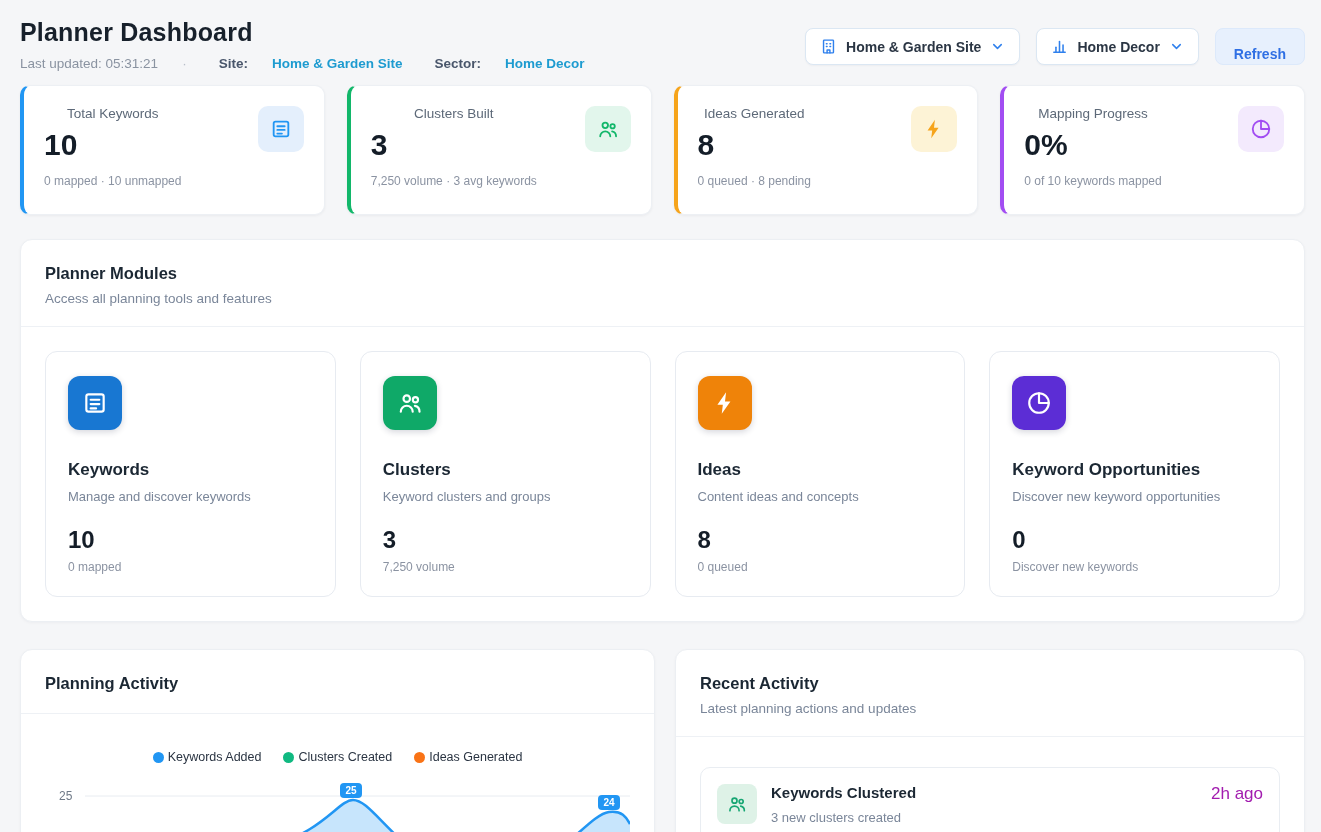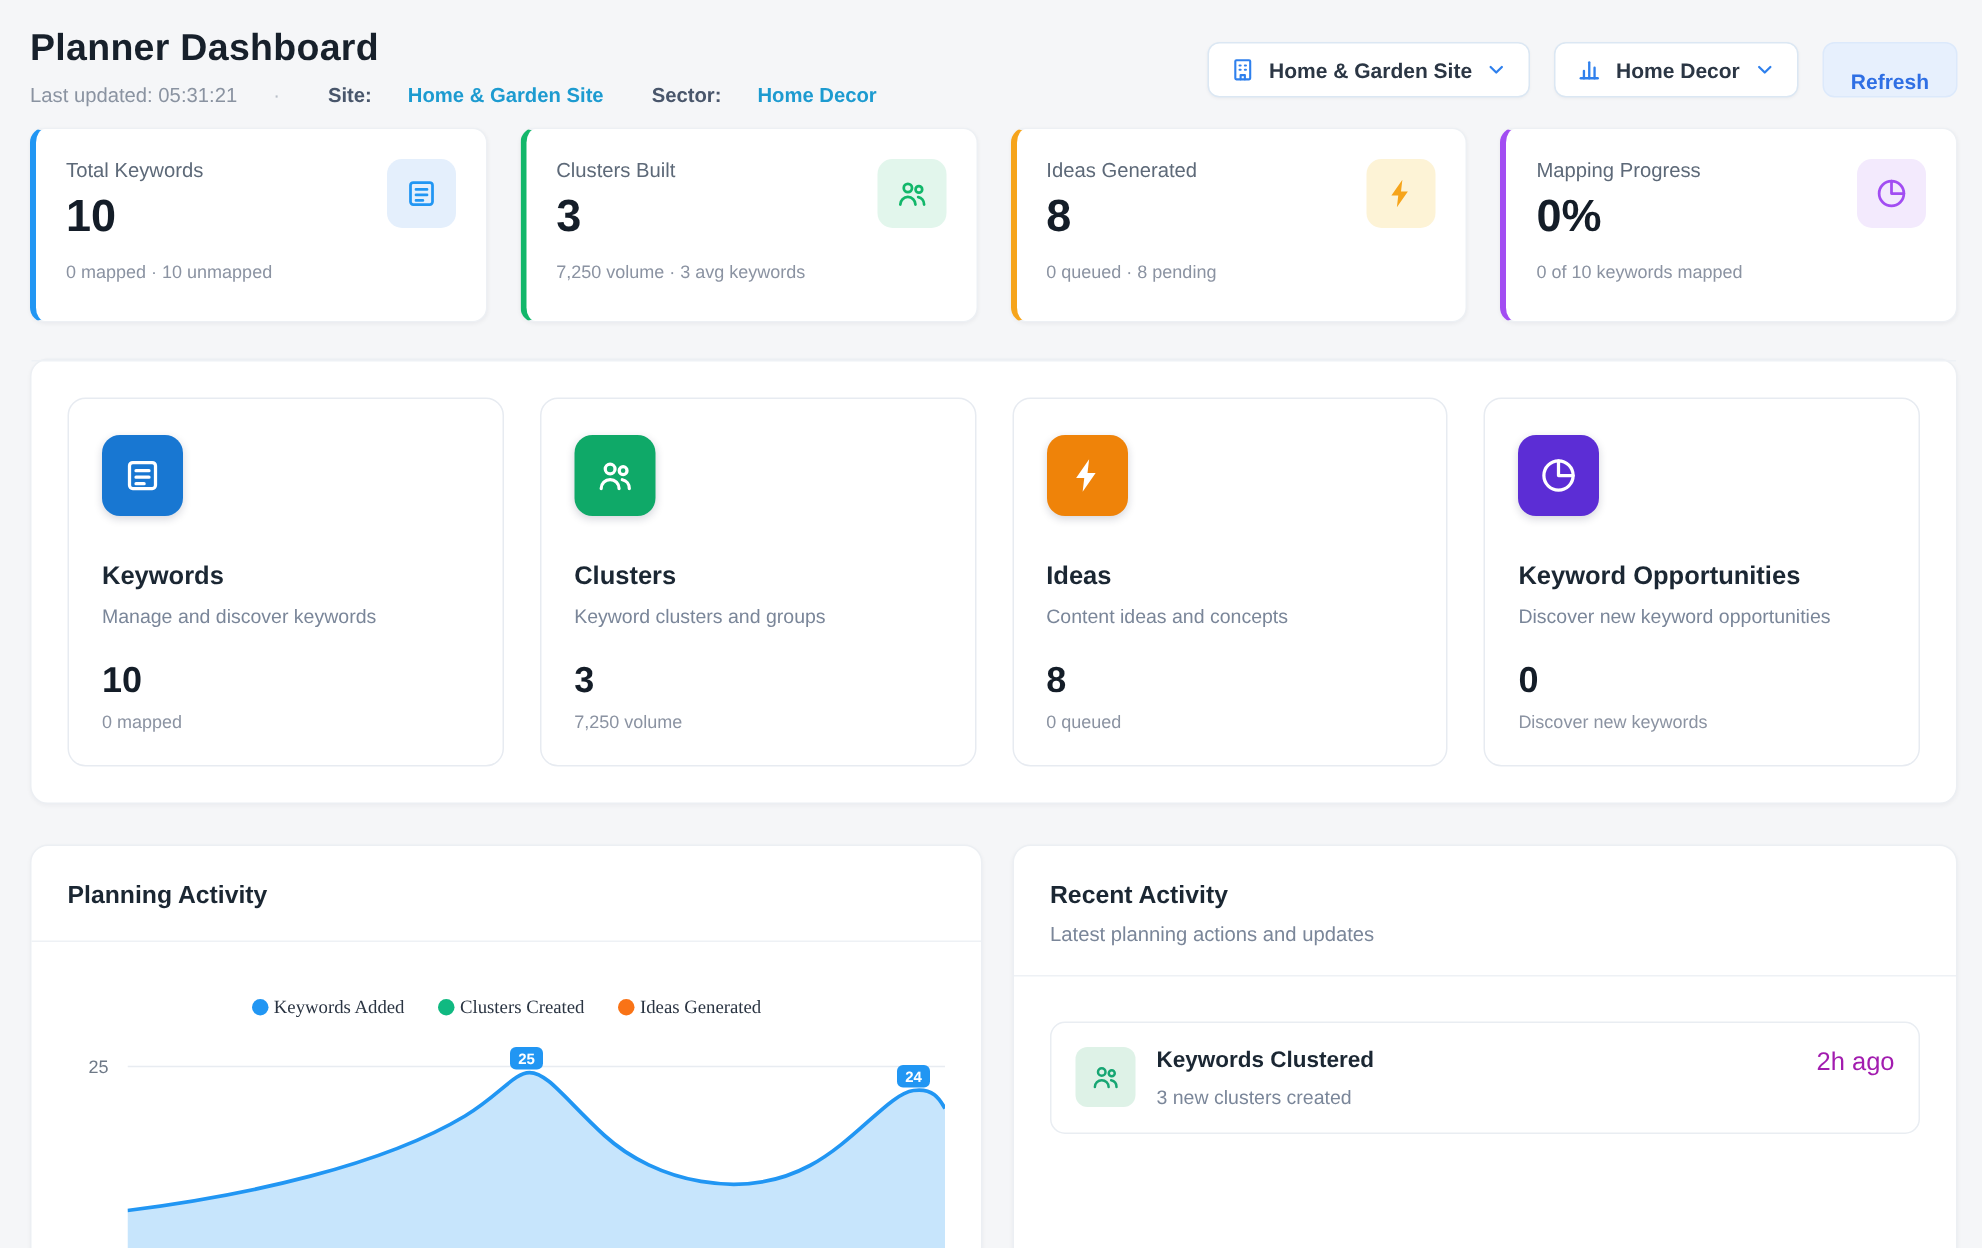--- a/index.html
+++ b/index.html
@@ -39,21 +39,21 @@
     background: #fff; border: 1px solid #edf0f4; border-radius: 10px;
     border-left-width: 4px; border-left-style: solid;
     padding: 20px 20px 16px; box-shadow: 0 1px 3px rgba(16,24,40,.05);
     min-height: 130px; display: flex; justify-content: space-between;
   }
   .stat-card.c-blue   { border-left-color: #2196f3; }
   .stat-card.c-green  { border-left-color: #12b76a; }
   .stat-card.c-amber  { border-left-color: #f6a41b; }
   .stat-card.c-purple { border-left-color: #a24df2; }
   .stat-info { display: flex; flex-direction: column; }
-  .stat-label { font-size: 13.5px; color: #5d6978; }
+  .stat-label { font-size: 13.5px; color: #5d6978; text-align: center; }
   .stat-value { font-size: 30px; font-weight: 800; color: #141d28; margin-top: 9px; line-height: 1; }
   .stat-detail { font-size: 12px; color: #8b93a2; margin-top: 14px; }
   .icon-tile { width: 46px; height: 46px; border-radius: 10px; display: flex; align-items: center; justify-content: center; flex: none; }
   .t-blue   { background: #e4effc; color: #2196f3; }
   .t-green  { background: #e2f6ec; color: #12b76a; }
   .t-amber  { background: #fdf3d6; color: #f6a41b; }
   .t-purple { background: #f3eafd; color: #a24df2; }
 
   
   .panel { background: #fff; border: 1px solid #eceff3; border-radius: 12px; box-shadow: 0 1px 3px rgba(16,24,40,.04); }
@@ -78,21 +78,21 @@
   .module-desc { font-size: 13px; color: #7a8699; margin-top: 9px; }
   .module-value { font-size: 24px; font-weight: 800; margin-top: 24px; color: #141d28; line-height: 1; }
   .module-detail { font-size: 12px; color: #8b93a2; margin-top: 8px; }
 
   
   .bottom { display: grid; grid-template-columns: 635px 1fr; gap: 20px; margin-top: 27px; }
   .bottom .panel { height: 420px; }
 
   .activity-content { padding: 36px 24px 0; }
   .legend { display: flex; justify-content: center; gap: 22px; }
-  .legend-item { display: flex; align-items: center; gap: 4px; font-size: 12.5px; color: #2a3442; cursor: pointer; font-family: Liberation Serif, serif; }
+  .legend-item { display: flex; align-items: center; gap: 4px; font-size: 12.5px; color: #2a3442; cursor: pointer; }
   .dot { width: 11px; height: 11px; border-radius: 50%; }
   .d-blue { background: #2196f3; } .d-green { background: #10b981; } .d-orange { background: #f97316; }
   .chart-wrap { position: relative; margin-top: 10px; height: 300px; }
   .ytick { position: absolute; left: 14px; top: 15px; font-size: 12px; color: #6e7987; }
   .chart { position: absolute; left: 40px; top: 0; }
 
   .recent-content { padding: 30px 24px 0; }
   .activity-item { border: 1px solid #e9edf2; border-radius: 10px; padding: 16px; display: flex; gap: 14px; align-items: flex-start; background: #fff; }
   .activity-icon { width: 40px; height: 40px; border-radius: 8px; background: #def2e7; color: #17a673; display: flex; align-items: center; justify-content: center; flex: none; }
   .activity-body { flex: 1; }
@@ -203,20 +203,24 @@
       <div class="icon-tile t-purple">
         <svg width="22" height="22" viewBox="0 0 24 24" fill="none" stroke="currentColor" stroke-width="2" stroke-linecap="round" stroke-linejoin="round">
             <path d="M21 12A9 9 0 1 1 12 3"></path>
             <path d="M12 3a9 9 0 0 1 9 9h-9V3z"></path>
           </svg>
       </div>
     </div>
   </div>
 
   <div class="panel">
+    <div class="panel-head">
+      <div class="panel-title">Planner Modules</div>
+      <div class="panel-sub">Access all planning tools and features</div>
+    </div>
     <div class="panel-divider"></div>
     <div class="modules-grid">
 
       <div class="module-card">
         <div class="module-icon m-blue">
           <svg width="26" height="26" viewBox="0 0 24 24" fill="none" stroke="currentColor" stroke-width="2" stroke-linecap="round" stroke-linejoin="round">
               <rect x="4" y="4" width="16" height="16" rx="2"></rect>
               <path d="M8 9h8M8 13h8M8 17h5"></path>
             </svg>
         </div>

